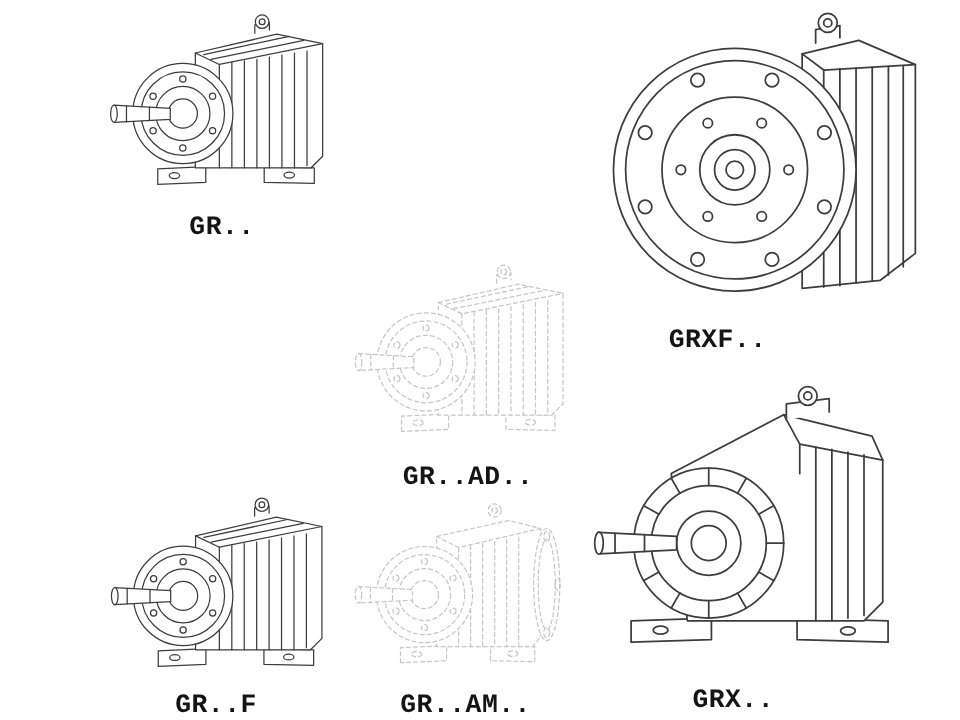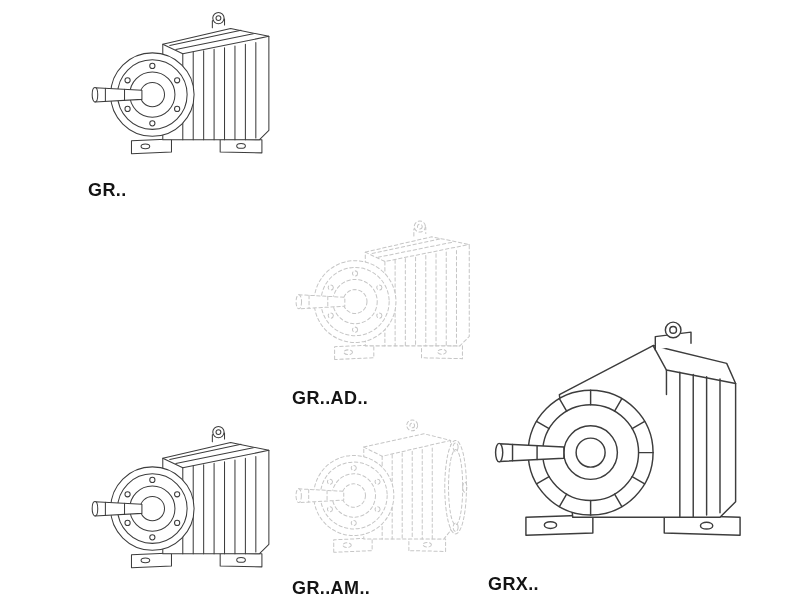--- a/index.html
+++ b/index.html
@@ -32,26 +32,26 @@
   }
   .cell .drawing.faded{
     color:var(--line-faded);
   }
   .drawing.faded use{
     stroke-dasharray:4 3;
   }
   .label{
     flex:0 0 24px;
     line-height:24px;
-    text-align:left;
+    text-align:center;
     font-weight:700;
-    font-size:18px;
+    font-size:22px;
     letter-spacing:.4px;
     color:var(--label);
-    font-family:Liberation Sans, sans-serif;
+    font-family:Liberation Mono, monospace;
   }
 </style>
 </head>
 <body>
 
 <svg width="0" height="0" style="position:absolute" aria-hidden="true">
   <defs>
 
     <symbol id="sym-foot" viewBox="0 0 230 190">
       <g stroke="currentColor" fill="none" stroke-width="1.2" stroke-linecap="round" stroke-linejoin="round">
@@ -207,33 +207,40 @@
 <div class="canvas">
 
   <figure class="cell" id="cell-gr" style="left:88px; top:6px; width:200px; height:196px;">
     <svg class="drawing" viewBox="0 0 230 190" preserveAspectRatio="xMidYMid meet">
       <use href="#sym-foot" width="230" height="190"></use>
     </svg>
     <figcaption class="label" style="padding-right:6px;">GR..</figcaption>
   </figure>
 
 
+  <figure class="cell" id="cell-grxf" style="left:500px; top:2px; width:292px; height:294px;">
+    <svg class="drawing" viewBox="0 0 260 240" preserveAspectRatio="xMidYMid meet">
+      <use href="#sym-bigflange" width="260" height="240"></use>
+    </svg>
+    <figcaption class="label" style="padding-right:96px;">GRXF..</figcaption>
+  </figure>
 
 
   <figure class="cell" id="cell-grad" style="left:292px; top:212px; width:196px; height:198px;">
     <svg class="drawing faded" viewBox="0 0 230 190" preserveAspectRatio="xMidYMid meet">
       <use href="#sym-foot" width="230" height="190"></use>
     </svg>
     <figcaption class="label">GR..AD..</figcaption>
   </figure>
 
   <figure class="cell" id="cell-grft" style="left:88px; top:412px; width:200px; height:188px;">
     <svg class="drawing" viewBox="0 0 230 190" preserveAspectRatio="xMidYMid meet">
       <use href="#sym-foot" width="230" height="190"></use>
     </svg>
+    <figcaption class="label" style="padding-right:16px;">GR..F</figcaption>
   </figure>
 
   <figure class="cell" id="cell-gram" style="left:292px; top:410px; width:192px; height:190px;">
     <svg class="drawing faded" viewBox="0 0 230 190" preserveAspectRatio="xMidYMid meet">
       <use href="#sym-am" width="230" height="190"></use>
     </svg>
     <figcaption class="label">GR..AM..</figcaption>
   </figure>
 
   <figure class="cell" id="cell-grx" style="left:488px; top:302px; width:290px; height:294px;">

